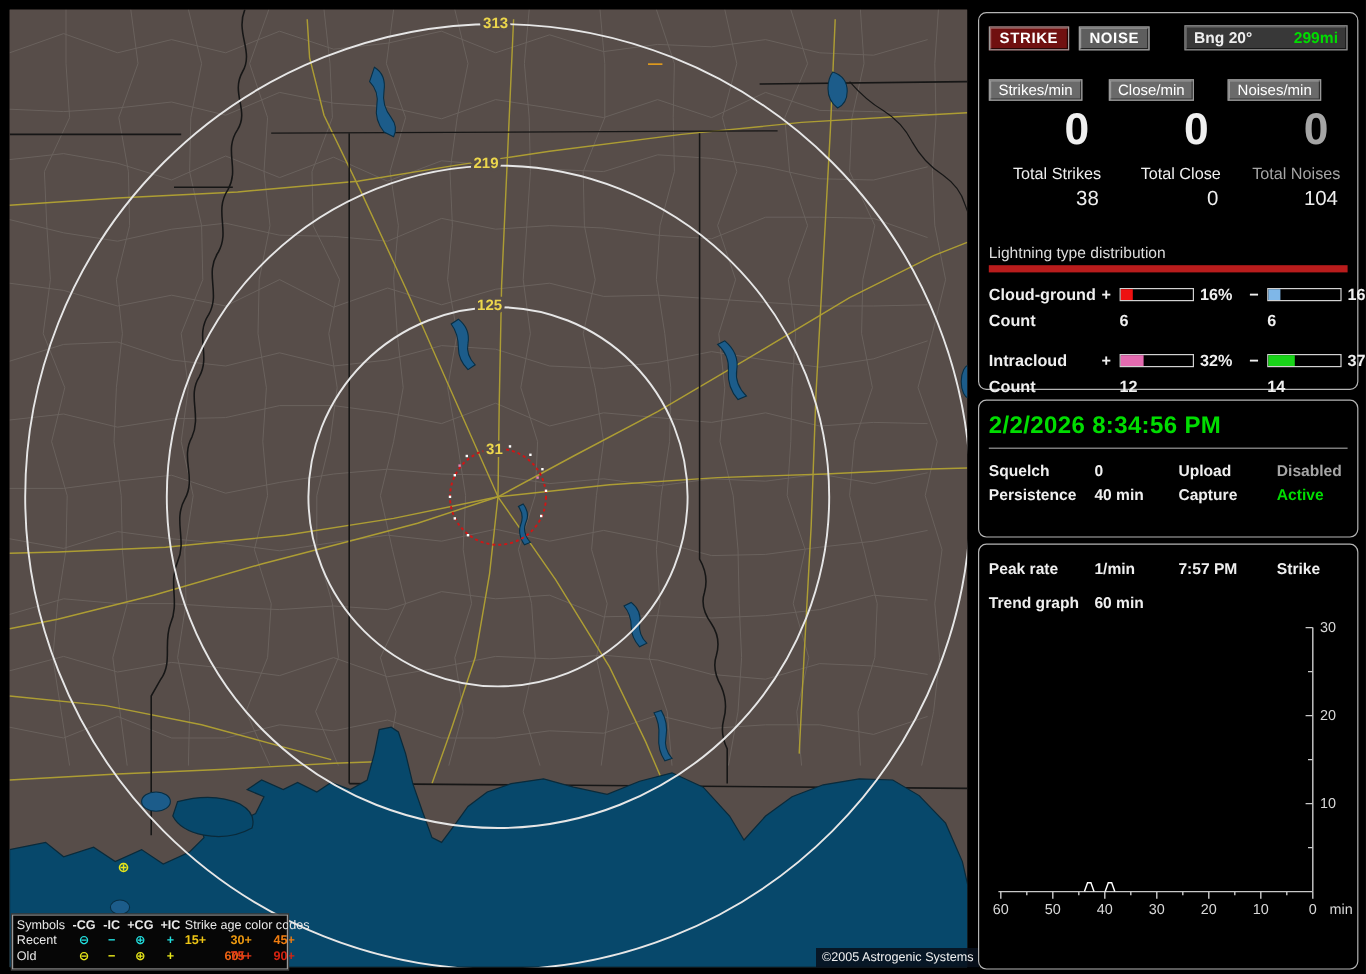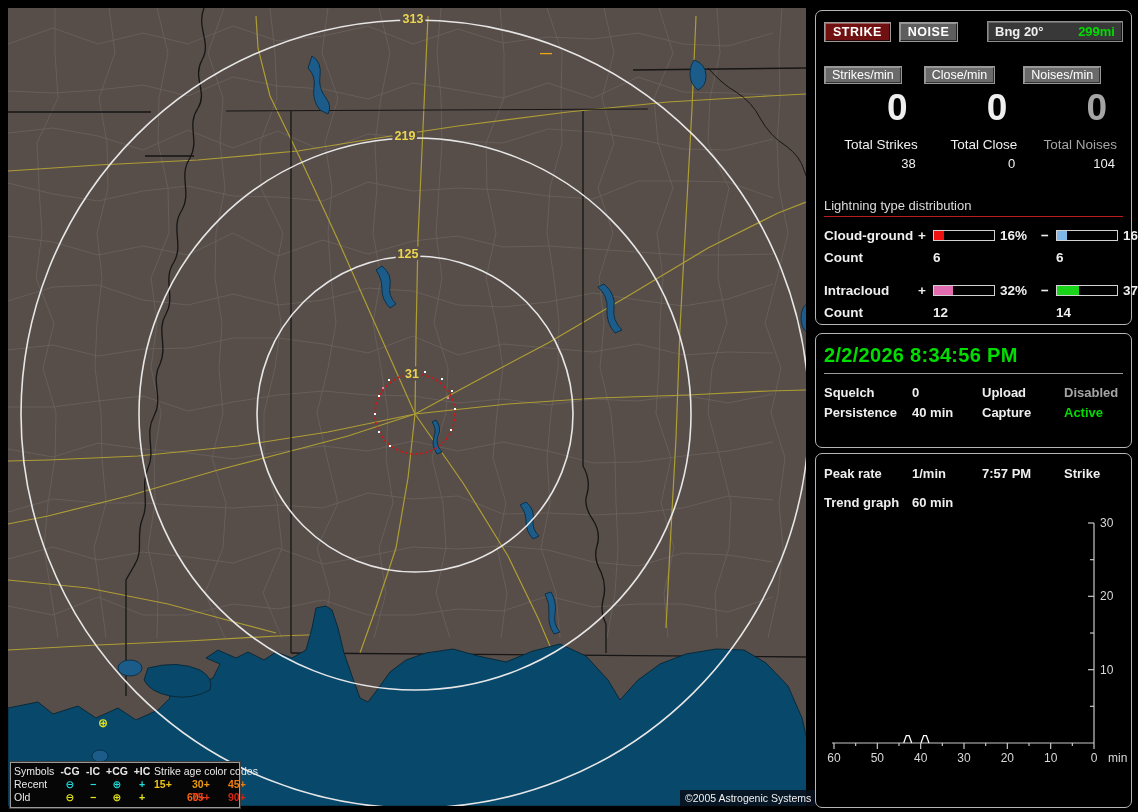--- a/index.html
+++ b/index.html
@@ -39,26 +39,26 @@
     box-shadow:inset 1px 1px 0 rgba(255,255,255,.25), inset -1px -1px 0 rgba(0,0,0,.6);
     display:flex; padding:2px 7px; font-weight:bold; font-size:13px; }
   .bng-val { margin-left:auto; color:#00dc00; }
 
   .cols { display:grid; grid-template-columns:1fr 1fr 1fr; margin-top:24px; }
   .rate-btn { display:inline-block; font-size:12.5px; color:#fff; background:#6a6a6a;
     border:1px solid #989898; padding:1px 7px;
     box-shadow:inset 1px 1px 0 rgba(255,255,255,.3), inset -1px -1px 0 rgba(0,0,0,.55); }
   .bignum { font-size:37px; font-weight:bold; text-align:right; padding-right:16px; margin-top:3px; }
   .total-label { text-align:right; padding-right:6px; margin-top:8px; font-size:13.5px; }
-  .total-value { text-align:right; padding-right:8px; margin-top:4px; font-size:13px; }
+  .total-value { text-align:right; padding-right:8px; margin-top:4px; font-size:17px; }
   .dim { color:#a5a5a5 !important; }
   .green { color:#00dc00 !important; }
 
   .dist { margin-top:27px; }
-  .dist-title { font-size:13px; color:#dcdcdc; border-bottom:1px solid #b91c1c; padding-bottom:3px; }
+  .dist-title { font-size:13px; color:#dcdcdc; border-bottom:6px solid #b91c1c; padding-bottom:3px; }
   .dist-row { display:grid; grid-template-columns:94px 15px 62px 46px 15px 62px 1fr;
     align-items:center; margin-top:11px; font-weight:bold; font-size:13.5px; }
   .dist-count { margin-top:7px; }
   .sign { text-align:left; }
   .bar { height:11px; border:1px solid #d2d2d2; background:#000; }
   .bar i { display:block; height:100%; }
   .pct { padding-left:5px; }
 
   .kv-row { display:grid; grid-template-columns:88px 70px 82px 1fr; line-height:20px;font-weight:bold; }
   .datetime { font-size:20px; font-weight:bold; color:#00dd00; border-bottom:1px solid #9a9a9a;

